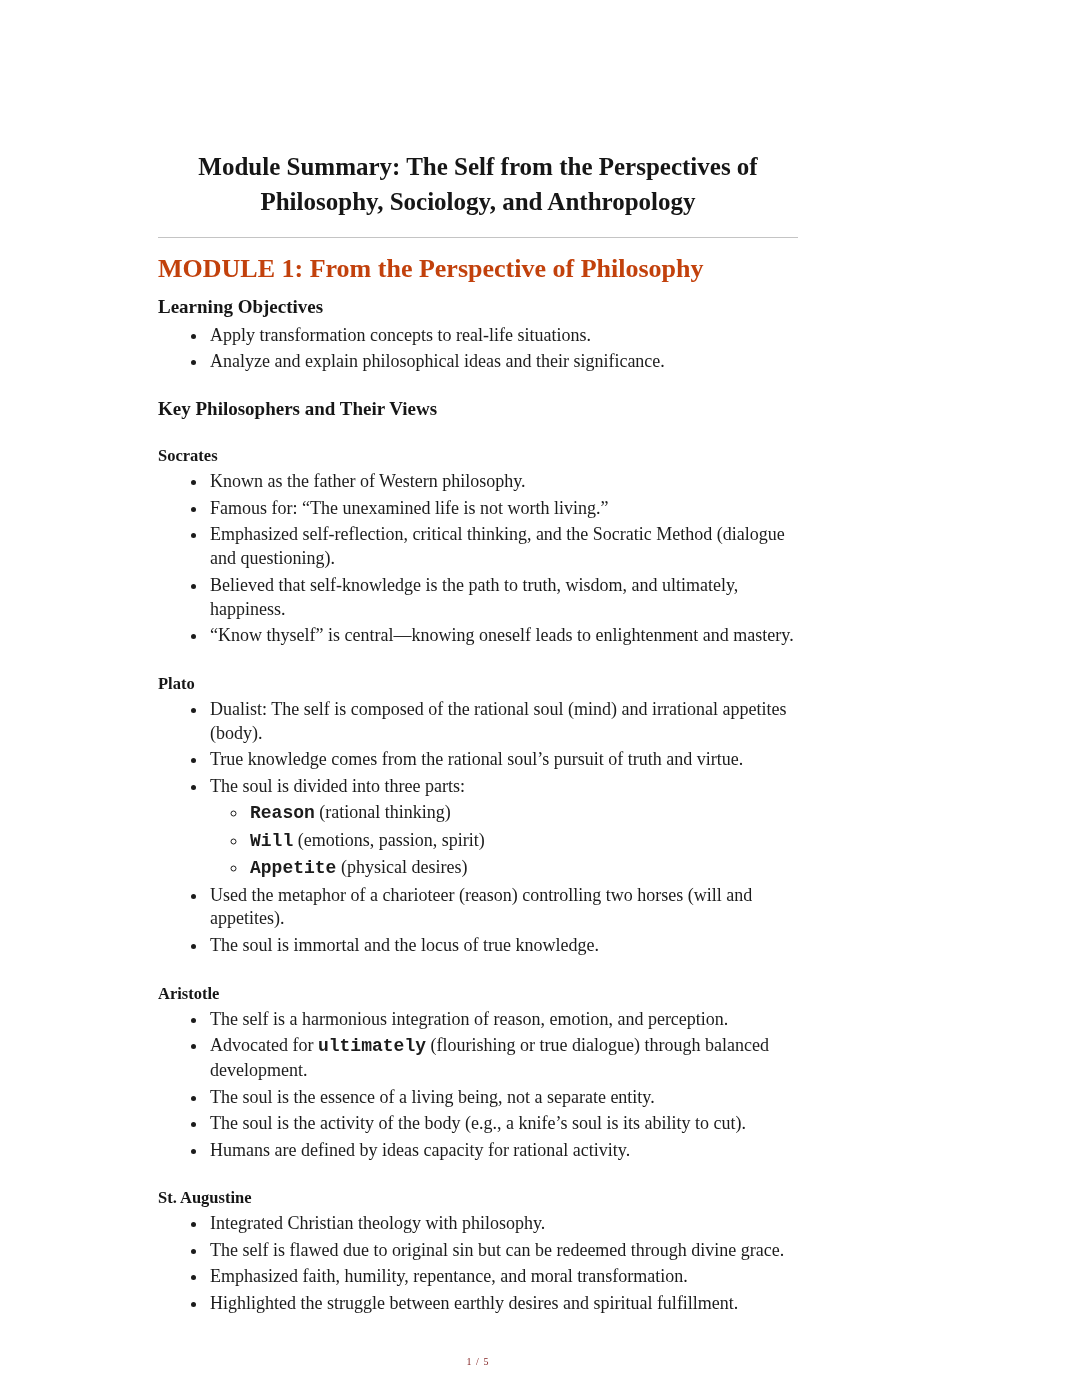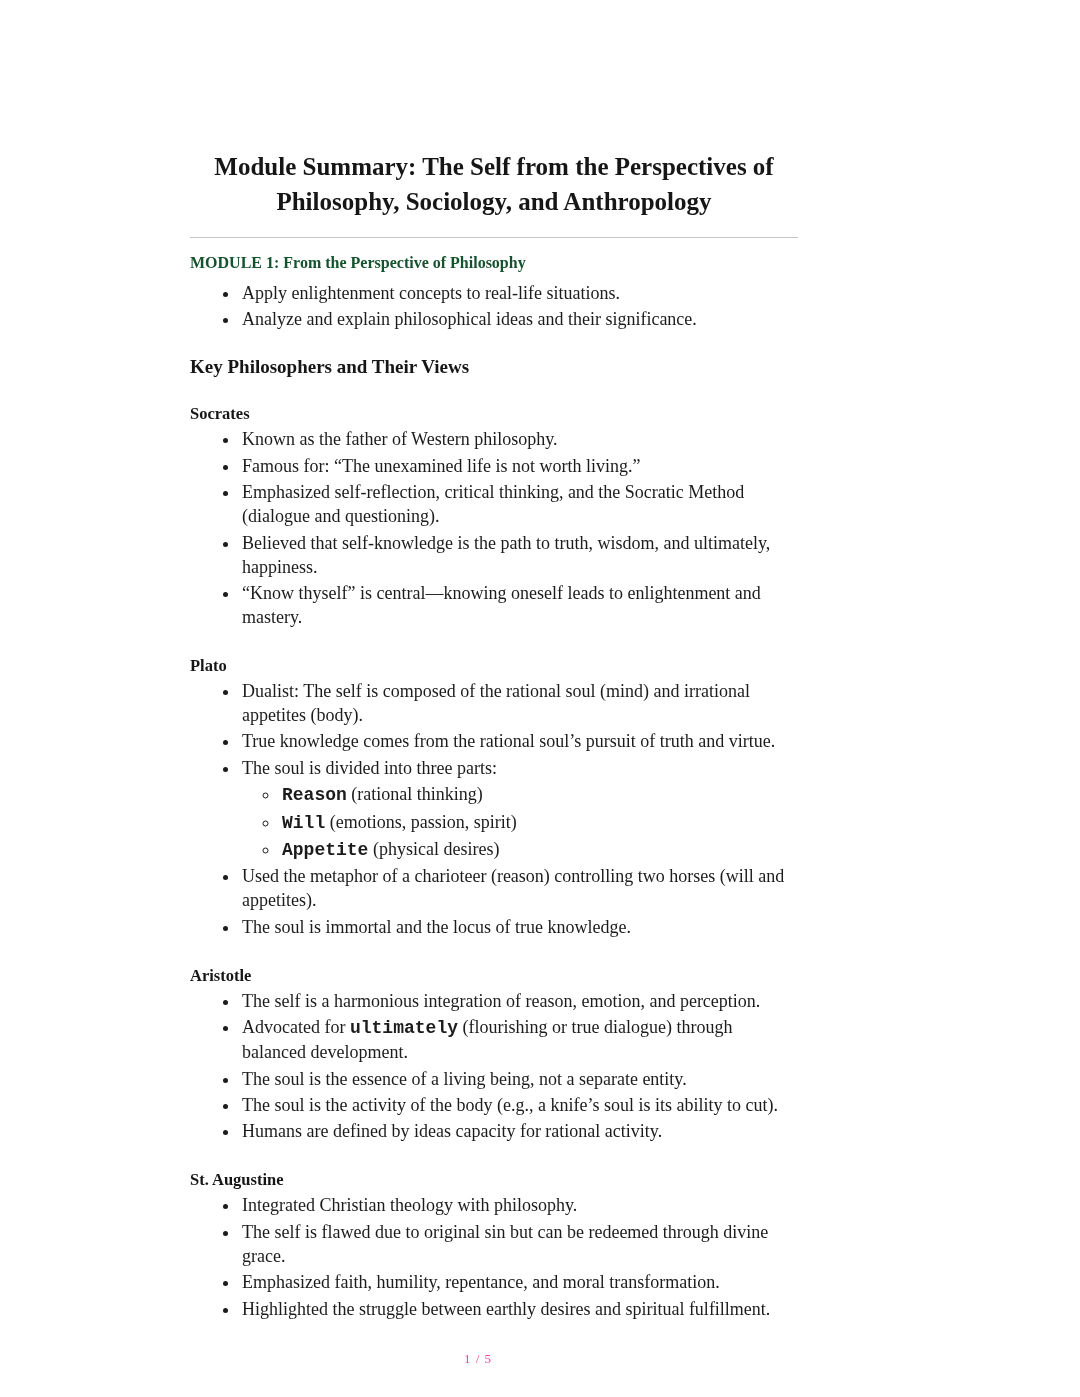--- a/index.html
+++ b/index.html
@@ -9,44 +9,43 @@
     height: 1397px;
     background: #ffffff;
     font-family: "Liberation Serif", "DejaVu Serif", serif;
     color: #1c1c1c;
   }
   .page {
     position: relative;
     width: 956px;
     height: 1397px;
     overflow: hidden;
-    padding-left: 32px;
   }
   .content {
     padding: 150px 158px 0 158px;
   }
   .doc-title {
     text-align: center;
     font-weight: 700;
     font-size: 25px;
     line-height: 1.38;
     max-width: 790px;
     margin: 0 auto;
     color: #161616;
   }
   .rule {
     border: none;
     border-top: 1.5px solid #c4c4c4;
     margin: 18px 0 16px 0;
   }
   .module-heading {
-    font-size: 16px;
+    font-size: 26px;
     font-weight: 700;
     margin: 6px 0 10px 0;
-    color: #14532d;
+    color: #c2410c;
   }
   .heading-h3 {
     font-size: 19px;
     font-weight: 700;
     margin: 24px 0 6px 0;
     color: #161616;
   }
   .sections .heading-h3:first-child { margin-top: 12px; }
   .heading-h4 {
     font-size: 16.5px;
@@ -72,36 +71,37 @@
     margin: 2.5px 0;
     padding-left: 2px;
   }
   .bold { font-weight: 700; font-family: Liberation Mono, monospace; }
   .page-number {
     position: absolute;
     left: 0;
     right: 0;
     bottom: 30px;
     text-align: center;
-    font-size: 13px;
-    color: #ec4899;
+    font-size: 10px;
+    color: #7f1d1d;
     letter-spacing: 1px;
   }
 </style>
 </head>
 <body>
 
 <div class="page">
   <div class="content">
     <div class="doc-title">Module Summary: The Self from the Perspectives of Philosophy, Sociology, and Anthropology</div>
     <hr class="rule">
     <div class="module-heading">MODULE 1: From the Perspective of Philosophy</div>
     <div class="sections">
+        <div class="heading-h3">Learning Objectives</div>
         <ul class="bullets level-1">
-          <li><span>Apply enlightenment concepts to real-life situations.</span></li>
+          <li><span>Apply transformation concepts to real-life situations.</span></li>
           <li><span>Analyze and explain philosophical ideas and their significance.</span></li>
         </ul>
         <div class="heading-h3">Key Philosophers and Their Views</div>
         <div class="heading-h4">Socrates</div>
         <ul class="bullets level-1">
           <li><span>Known as the father of Western philosophy.</span></li>
           <li><span>Famous for: “The unexamined life is not worth living.”</span></li>
           <li><span>Emphasized self-reflection, critical thinking, and the Socratic Method (dialogue and questioning).</span></li>
           <li><span>Believed that self-knowledge is the path to truth, wisdom, and ultimately, happiness.</span></li>
           <li><span>“Know thyself” is central—knowing oneself leads to enlightenment and mastery.</span></li>

